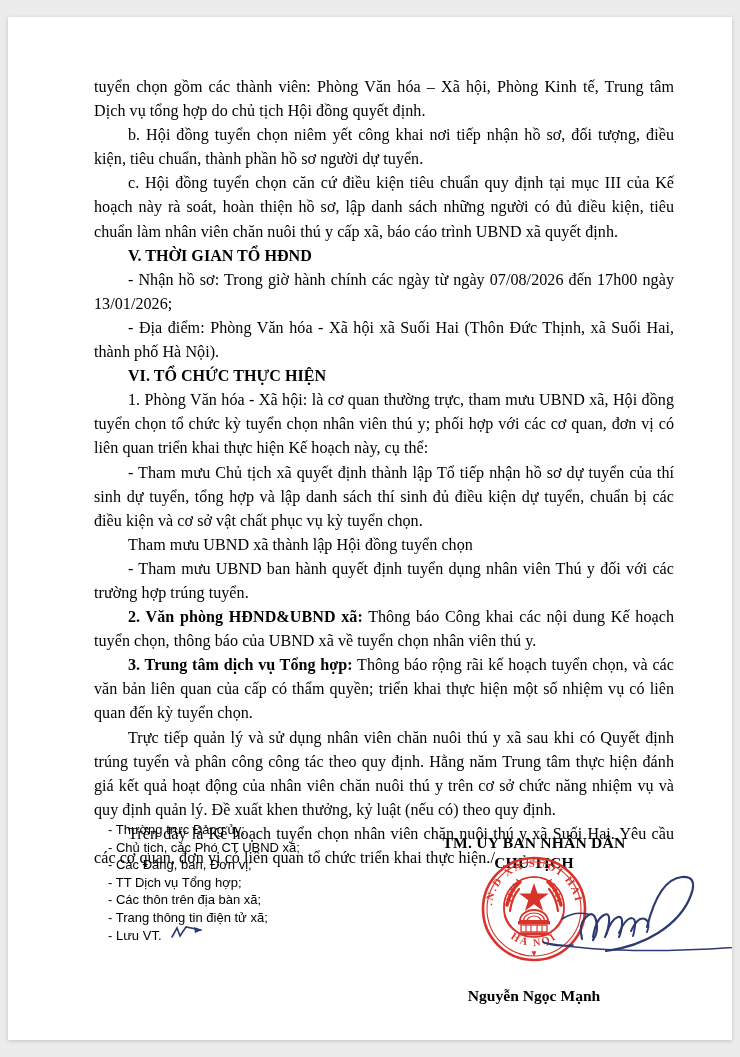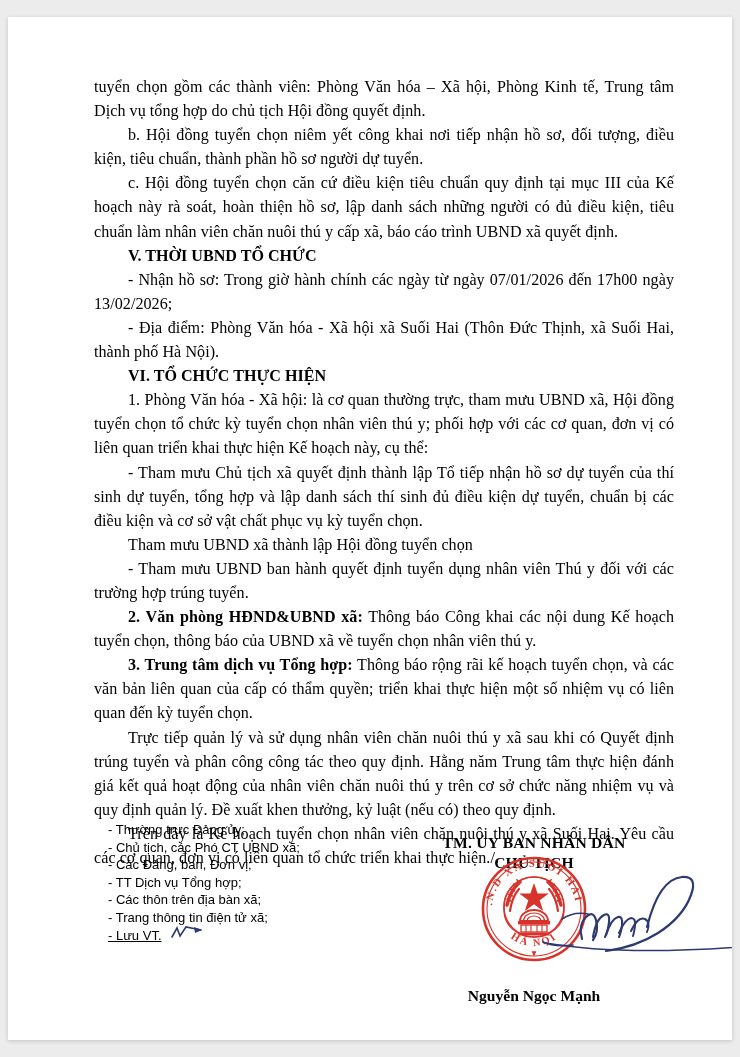--- a/index.html
+++ b/index.html
@@ -87,21 +87,20 @@
   .recipients li {
     font-family: "Liberation Sans", "DejaVu Sans", sans-serif;
     font-size: 13px;
     line-height: 17.6px;
     color: #000;
     white-space: nowrap;
   }
   .luu-vt-row {
     position: relative;
     display: inline-block;
-    text-decoration: underline;
   }
   .vt-flourish {
     position: absolute;
     left: 62px;
     top: -3px;
     width: 36px;
     height: 18px;
     pointer-events: none;
   }
 
@@ -153,23 +152,23 @@
   <div class="page">
 
     <div class="page-inner">
 
       <p class="body-text">tuyển chọn gồm các thành viên: Phòng Văn hóa – Xã hội, Phòng Kinh tế, Trung tâm Dịch vụ tổng hợp do chủ tịch Hội đồng quyết định.</p>
 
       <p class="body-text indent">b. Hội đồng tuyển chọn niêm yết công khai nơi tiếp nhận hồ sơ, đối tượng, điều kiện, tiêu chuẩn, thành phần hồ sơ người dự tuyển.</p>
 
       <p class="body-text indent">c. Hội đồng tuyển chọn căn cứ điều kiện tiêu chuẩn quy định tại mục III của Kế hoạch này rà soát, hoàn thiện hồ sơ, lập danh sách những người có đủ điều kiện, tiêu chuẩn làm nhân viên chăn nuôi thú y cấp xã, báo cáo trình UBND xã quyết định.</p>
 
-      <h2 class="section-head">V. THỜI UBND TỔ CHỨC</h2>
-
-      <p class="body-text indent">- Nhận hồ sơ: Trong giờ hành chính các ngày từ ngày 07/01/2026 đến 17h00 ngày 13/02/2026;</p>
+      <h2 class="section-head">V. THỜI GIAN TỔ HĐND</h2>
+
+      <p class="body-text indent">- Nhận hồ sơ: Trong giờ hành chính các ngày từ ngày 07/08/2026 đến 17h00 ngày 13/01/2026;</p>
 
       <p class="body-text indent">- Địa điểm: Phòng Văn hóa - Xã hội xã Suối Hai (Thôn Đức Thịnh, xã Suối Hai, thành phố Hà Nội).</p>
 
       <h2 class="section-head">VI. TỔ CHỨC THỰC HIỆN</h2>
 
       <p class="body-text indent"><span>1. Phòng Văn hóa - Xã hội:</span><span>  là cơ quan thường trực, tham mưu UBND xã, Hội đồng tuyển chọn tổ chức kỳ tuyển chọn nhân viên thú y; phối hợp với các cơ quan, đơn vị có liên quan triển khai thực hiện Kế hoạch này, cụ thể:</span></p>
 
       <p class="body-text indent">- Tham mưu Chủ tịch xã quyết định thành lập Tổ tiếp nhận hồ sơ dự tuyển của thí sinh dự tuyển, tổng hợp và lập danh sách thí sinh đủ điều kiện dự tuyển, chuẩn bị các điều kiện và cơ sở vật chất phục vụ kỳ tuyển chọn.</p>
 
       <p class="body-text indent">Tham mưu UBND xã thành lập Hội đồng tuyển chọn</p>

